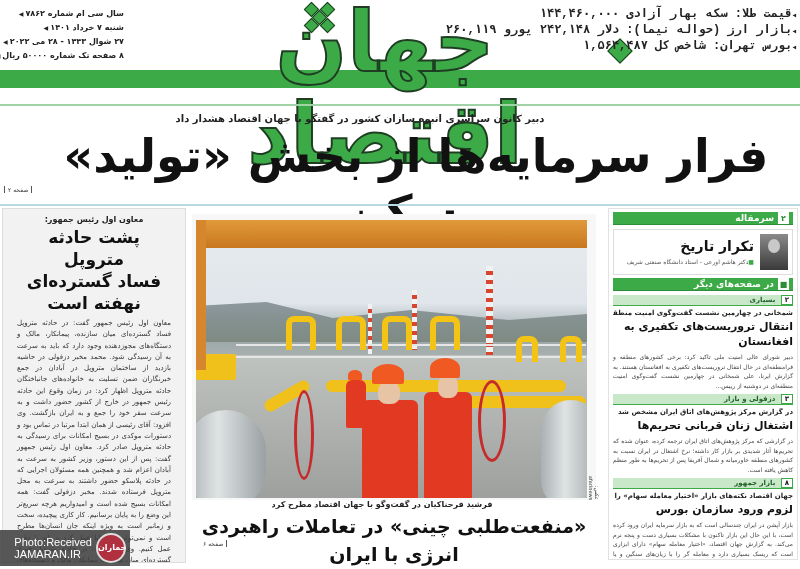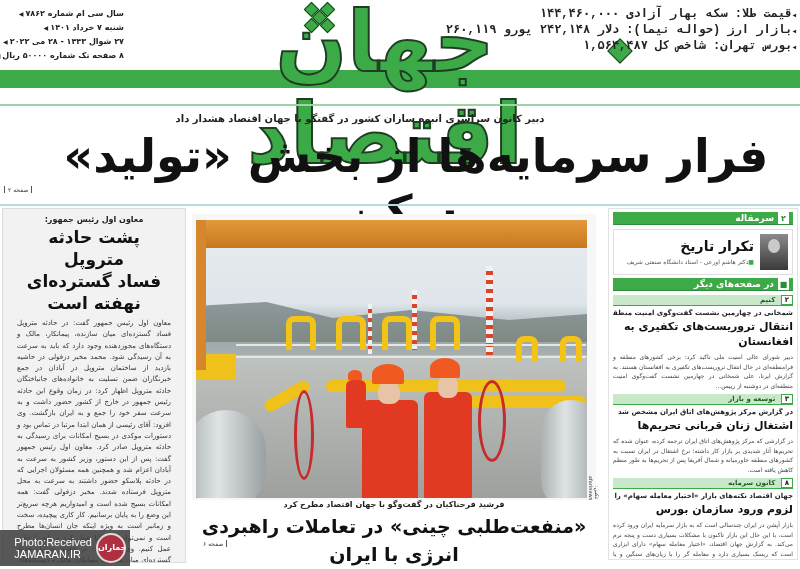--- a/index.html
+++ b/index.html
@@ -49,21 +49,21 @@
   .photo .yp { position: absolute; border: 6px solid #f3c316; border-bottom: none; border-radius: 8px 8px 0 0; }
   .photo .yb { position: absolute; height: 12px; background: #f0c11a; border-radius: 6px; }
   .photo .tank { position: absolute; background: linear-gradient(90deg, #aab0b3, #dfe3e4 40%, #9aa0a3); border-radius: 40px; }
   .photo .wheel { position: absolute; border: 3px solid #c62a2a; border-radius: 50%; }
   .photo .worker { position: absolute; background: #e23a22; border-radius: 6px 6px 2px 2px; }
   .photo .helmet { position: absolute; background: #f05a22; border-radius: 50% 50% 10% 10%; }
   .photo .face { position: absolute; background: #e8c4a6; border-radius: 40%; }
   .photo .rail { position: absolute; height: 2px; background: #e6e6e6; }
   .photo-credit { position: absolute; left: 396px; top: 250px; font-size: 5px; color: #333; writing-mode: vertical-rl; }
 
-  .caption { position: absolute; left: 192px; top: 500px; width: 404px; text-align: center; font-size: 8px; font-weight: bold; color: #222; }
+  .caption { position: absolute; left: 180px; top: 500px; width: 404px; text-align: center; font-size: 8px; font-weight: bold; color: #222; }
   .sub-head { position: absolute; left: 192px; top: 512px; width: 404px; text-align: center; font-size: 19px; font-weight: bold; color: #111; line-height: 28px; }
   .page-ref2 { position: absolute; left: 200px; top: 540px; font-size: 6px; border-right: 1px solid #555; padding: 0 3px; color: #333; }
 
   
   .right-col { position: absolute; left: 608px; top: 208px; width: 190px; height: 352px; background: #fff; border: 1px solid #e2e2e2; padding: 0 4px; overflow: hidden; }
   .sec-bar { background: #3cab47; color: #fff; font-size: 9px; font-weight: bold; height: 13px; line-height: 13px; padding-right: 4px; margin-top: 3px; border-bottom: 1px solid #2d8c37; display: flex; }
   .sec-bar .num { background: #fff; color: #2d8c37; width: 11px; text-align: center; margin-left: 4px; font-size: 8px; }
   .editorial { border: 1px solid #ddd; margin-top: 4px; height: 46px; position: relative; padding: 4px; }
   .editorial .portrait { position: absolute; right: 4px; top: 4px; width: 28px; height: 36px; background: linear-gradient(#8a8a8a, #3a3a3a); }
   .editorial .portrait::after { content: ""; position: absolute; left: 8px; top: 5px; width: 12px; height: 14px; background: #c9c9c9; border-radius: 50%; }
@@ -175,41 +175,41 @@
     <div class="ea">دکتر هاشم اورعی - استاد دانشگاه صنعتی شریف</div>
   </div>
   <div class="sec-bar">
     <span class="num">■</span>
     <span>در صفحه‌های دیگر</span>
   </div>
 
   <div>
     <div class="sub-bar">
       <span class="n">۲</span>
-      <span class="lab">کنیم</span>
+      <span class="lab">بسیاری</span>
     </div>
     <div class="r-kick">شمخانی در چهارمین نشست گفت‌وگوی امنیت منطقه‌ای هشدار داد:</div>
     <div class="r-head">انتقال تروریست‌های تکفیری به افغانستان</div>
     <div class="r-body">دبیر شورای عالی امنیت ملی تاکید کرد: برخی کشورهای منطقه و فرامنطقه‌ای در حال انتقال تروریست‌های تکفیری به افغانستان هستند. به گزارش ایرنا، علی شمخانی در چهارمین نشست گفت‌وگوی امنیت منطقه‌ای در دوشنبه از رییس...</div>
   </div>
 
   <div>
     <div class="sub-bar">
       <span class="n">۳</span>
-      <span class="lab">توسعه و بازار</span>
+      <span class="lab">دزفولی و بازار</span>
     </div>
     <div class="r-kick">در گزارش مرکز پژوهش‌های اتاق ایران مشخص شد</div>
     <div class="r-head">اشتغال زنان قربانی تحریم‌ها</div>
     <div class="r-body">در گزارشی که مرکز پژوهش‌های اتاق ایران ترجمه کرده، عنوان شده که تحریم‌ها آثار شدیدی بر بازار کار داشته؛ نرخ اشتغال در ایران نسبت به کشورهای منطقه خاورمیانه و شمال آفریقا پس از تحریم‌ها به طور منظم کاهش یافته است.</div>
   </div>
 
   <div>
     <div class="sub-bar">
       <span class="n">۸</span>
-      <span class="lab">کانون سرمایه</span>
+      <span class="lab">بازار جمهور</span>
     </div>
     <div class="r-kick">جهان اقتصاد نکته‌های بازار «اختیار معامله سهام» را بررسی کرد</div>
     <div class="r-head">
       <div>لزوم ورود سازمان بورس</div>
     </div>
     <div class="r-body">بازار آپشن در ایران چندسالی است که به بازار سرمایه ایران ورود کرده است، با این حال این بازار تاکنون با مشکلات بسیاری دست و پنجه نرم می‌کند. به گزارش جهان اقتصاد، «اختیار معامله سهام» دارای ابزاری است که ریسک بسیاری دارد و معامله گر را با زیان‌های سنگین و یا سودهای شارپی روبه رو خواهد کرد. دلیل ریسک بالای اختیار سهام استفاده از اهرم است.</div>
   </div>
 </div>
 
 <div class="watermark">

